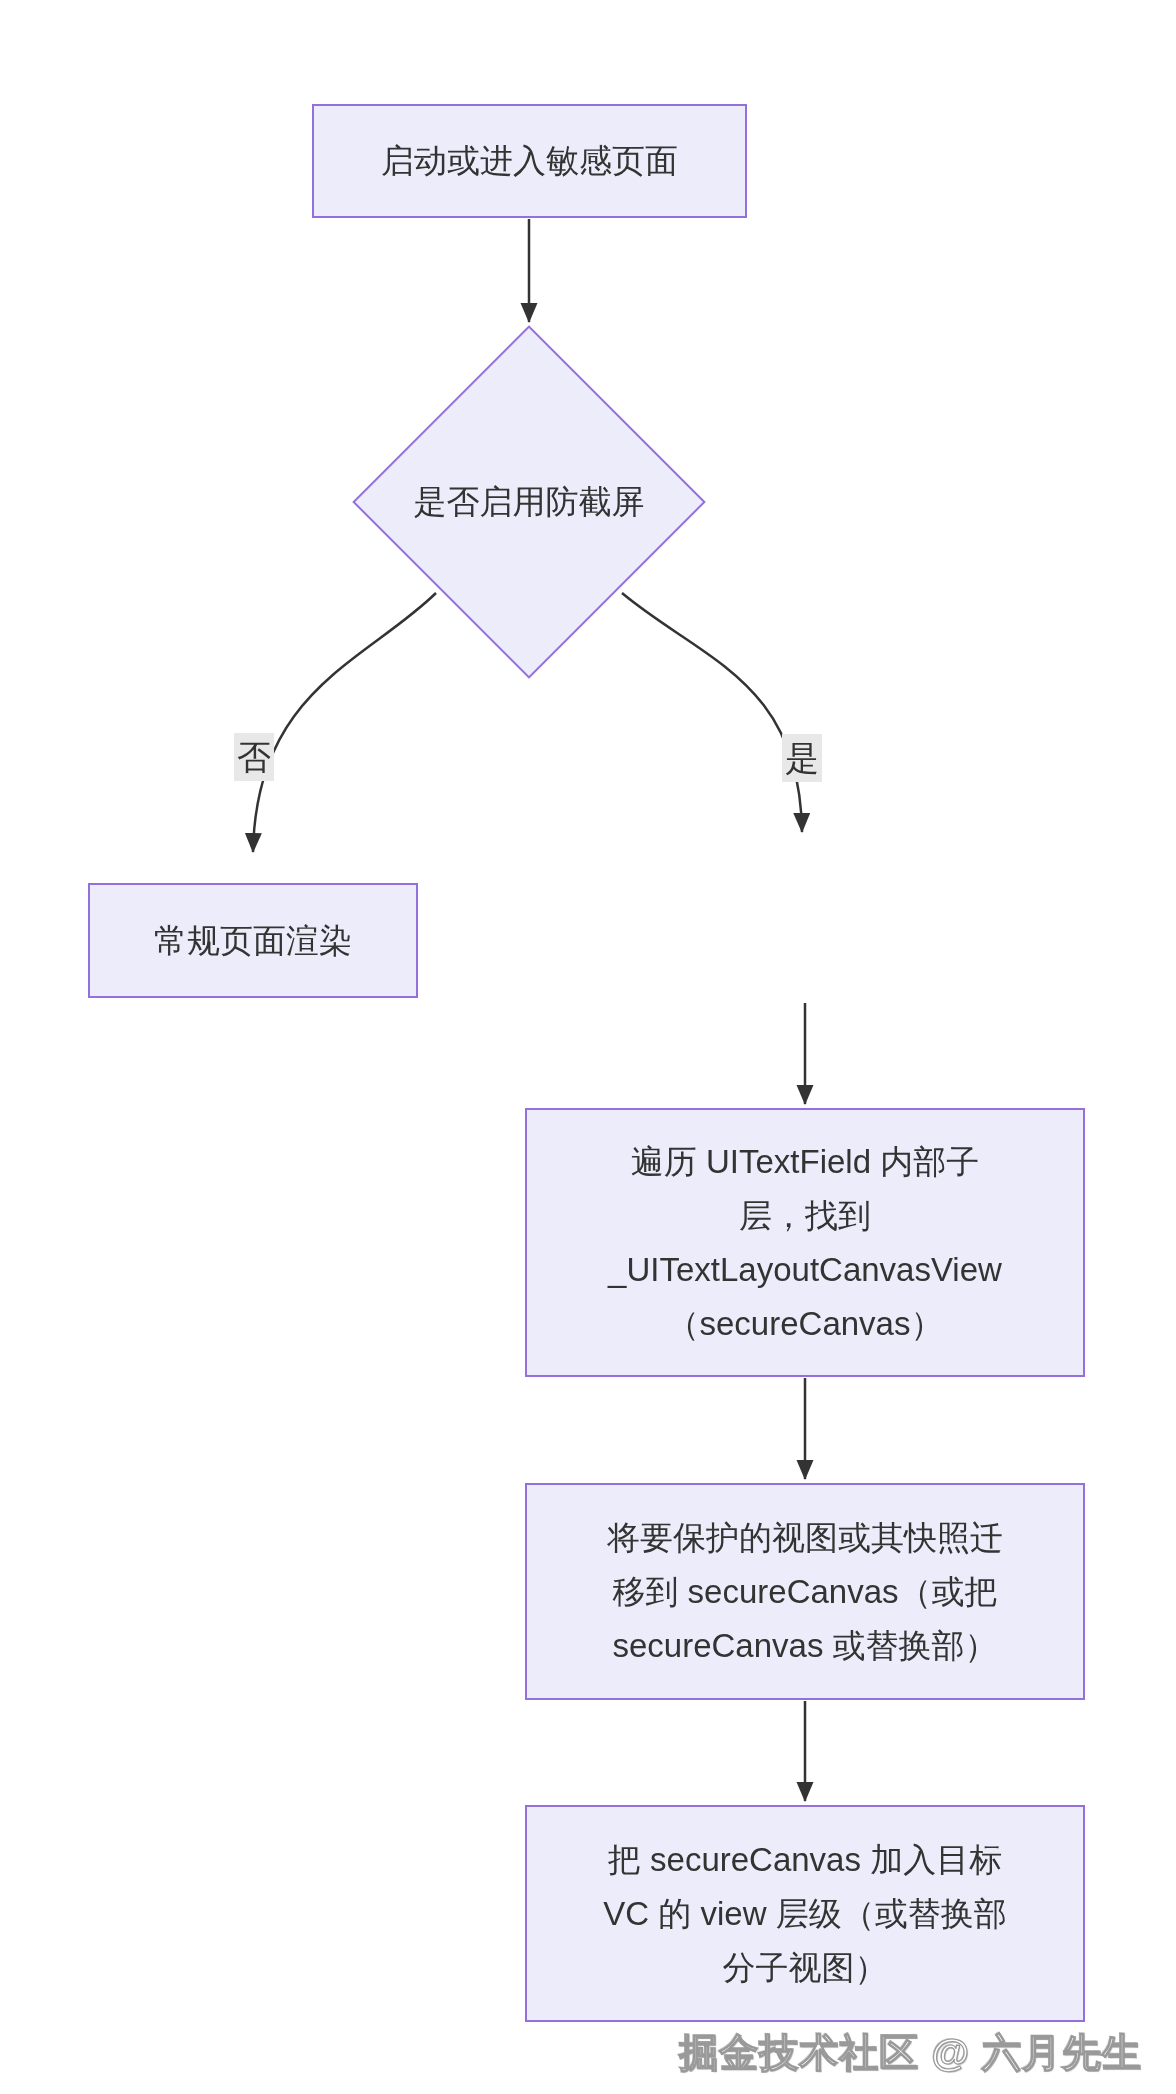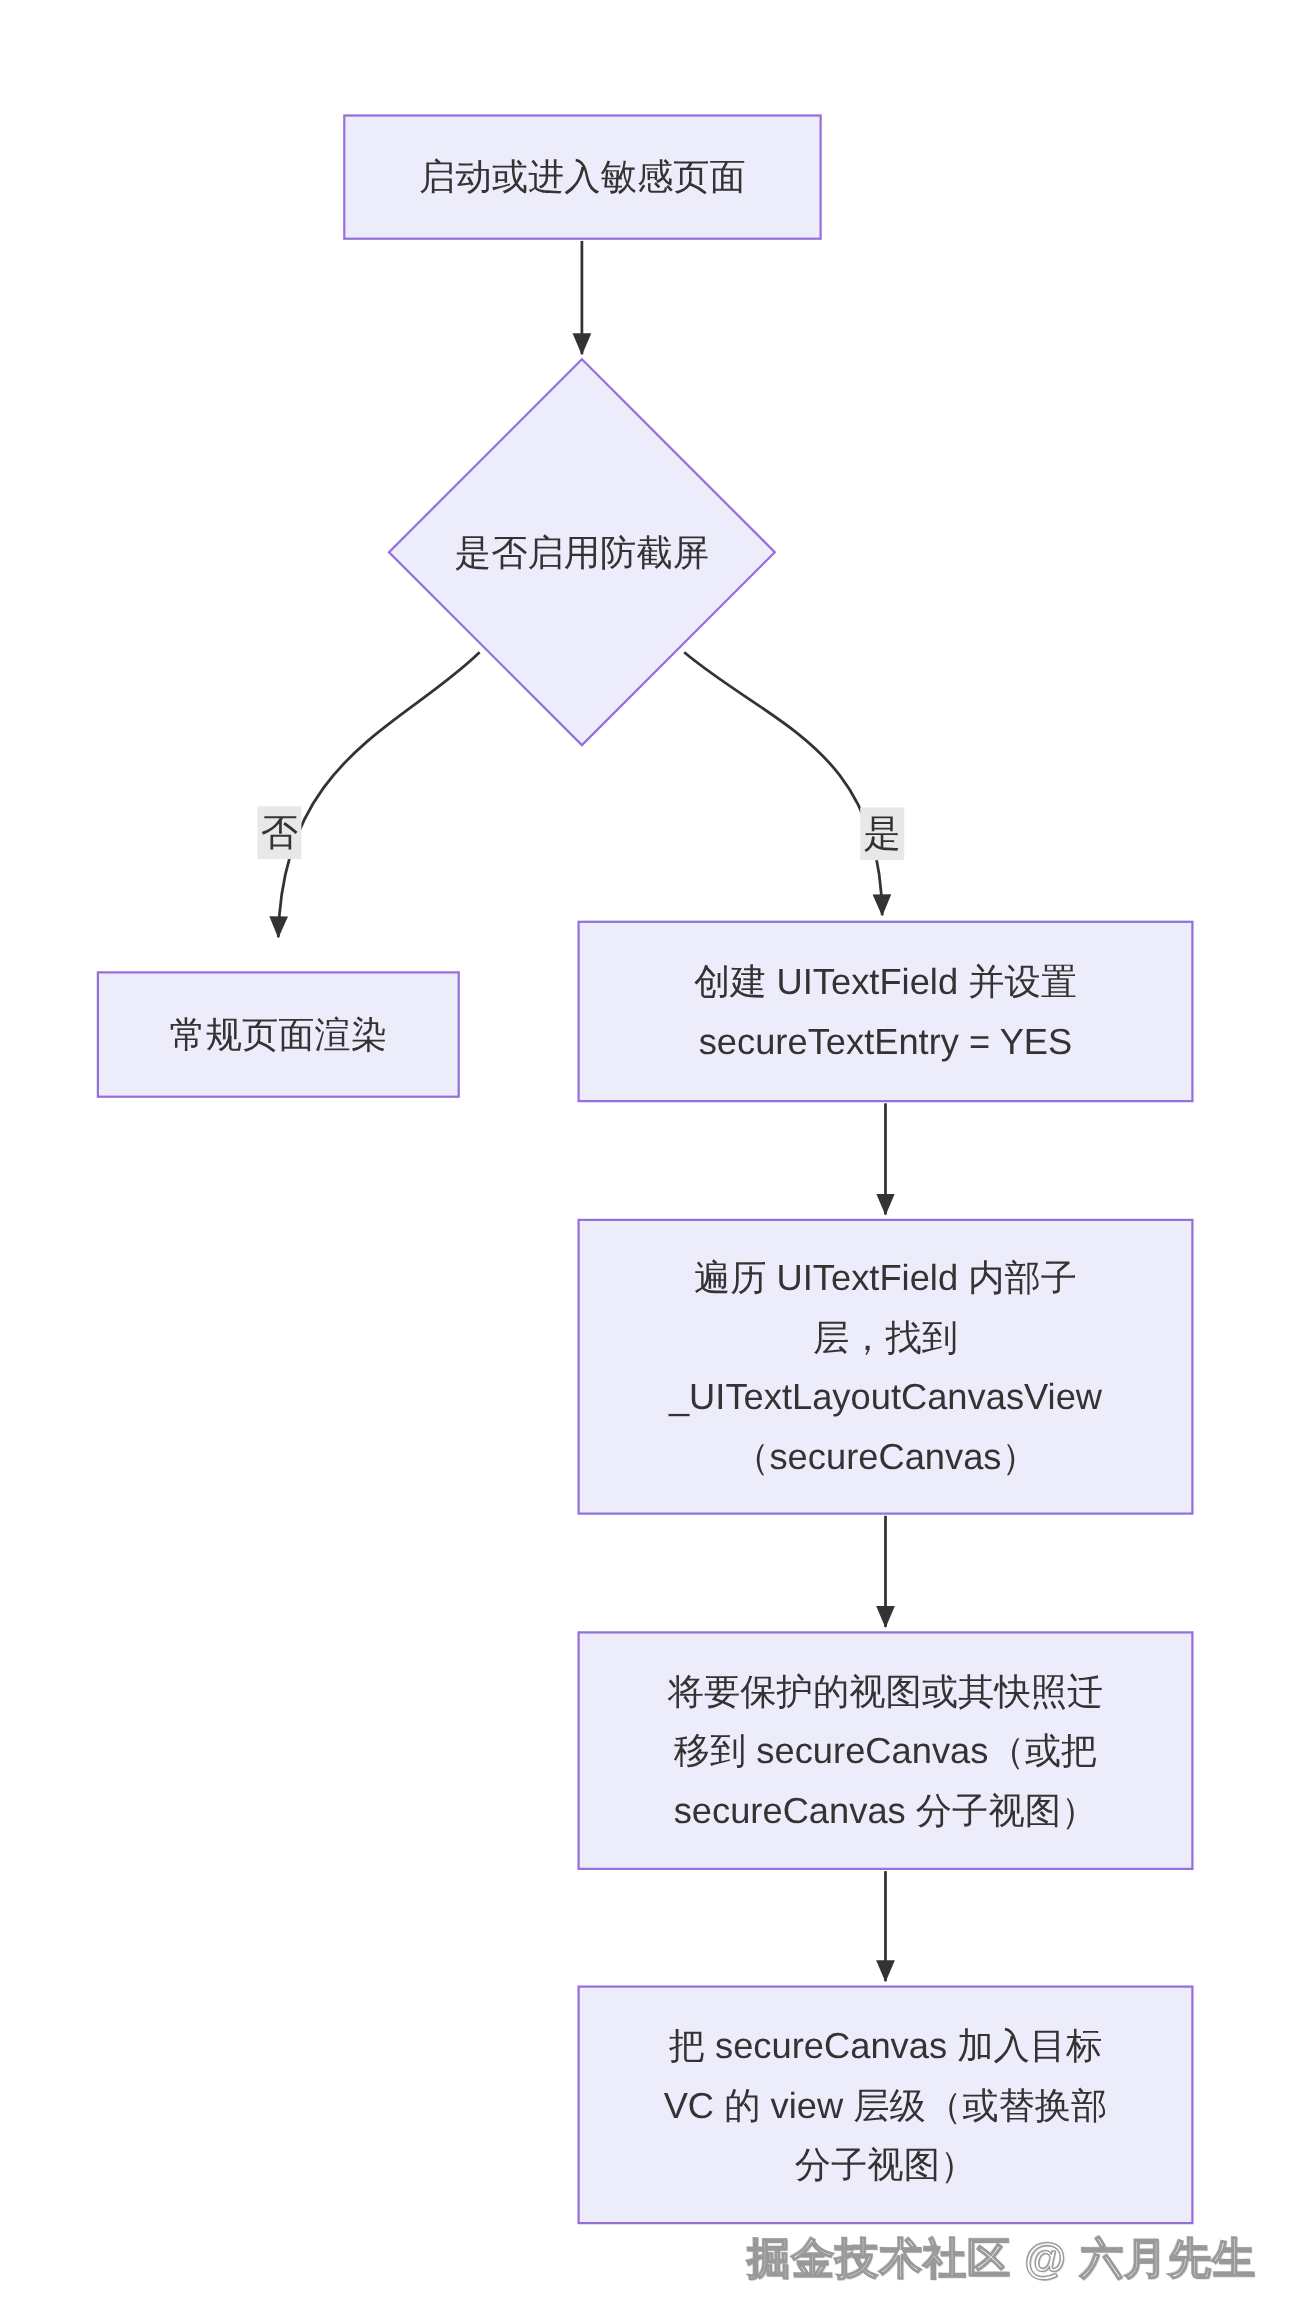--- a/index.html
+++ b/index.html
@@ -120,36 +120,32 @@
     <span class="diamond-text">是否启用防截屏</span>
   </div>
 
   <div class="edge-label label-no">否</div>
   <div class="edge-label label-yes">是</div>
 
   <div class="node node-regular">
     <span class="line">常规页面渲染</span>
   </div>
 
-  <div class="node node-step1">
-    <span class="line">创建 UITextField 并设置</span>
-    <span class="line">secureTextEntry = YES</span>
-  </div>
 
   <div class="node node-step2">
     <span class="line">遍历 UITextField 内部子</span>
     <span class="line">层，找到</span>
     <span class="line">_UITextLayoutCanvasView</span>
     <span class="line">（secureCanvas）</span>
   </div>
 
   <div class="node node-step3">
     <span class="line">将要保护的视图或其快照迁</span>
     <span class="line">移到 secureCanvas（或把</span>
-    <span class="line">secureCanvas 分子视图）</span>
+    <span class="line">secureCanvas 或替换部）</span>
   </div>
 
   <div class="node node-step4">
     <span class="line">把 secureCanvas 加入目标</span>
     <span class="line">VC 的 view 层级（或替换部</span>
     <span class="line">分子视图）</span>
   </div>
 
   <div class="watermark">掘金技术社区 @ 六月先生</div>
 

